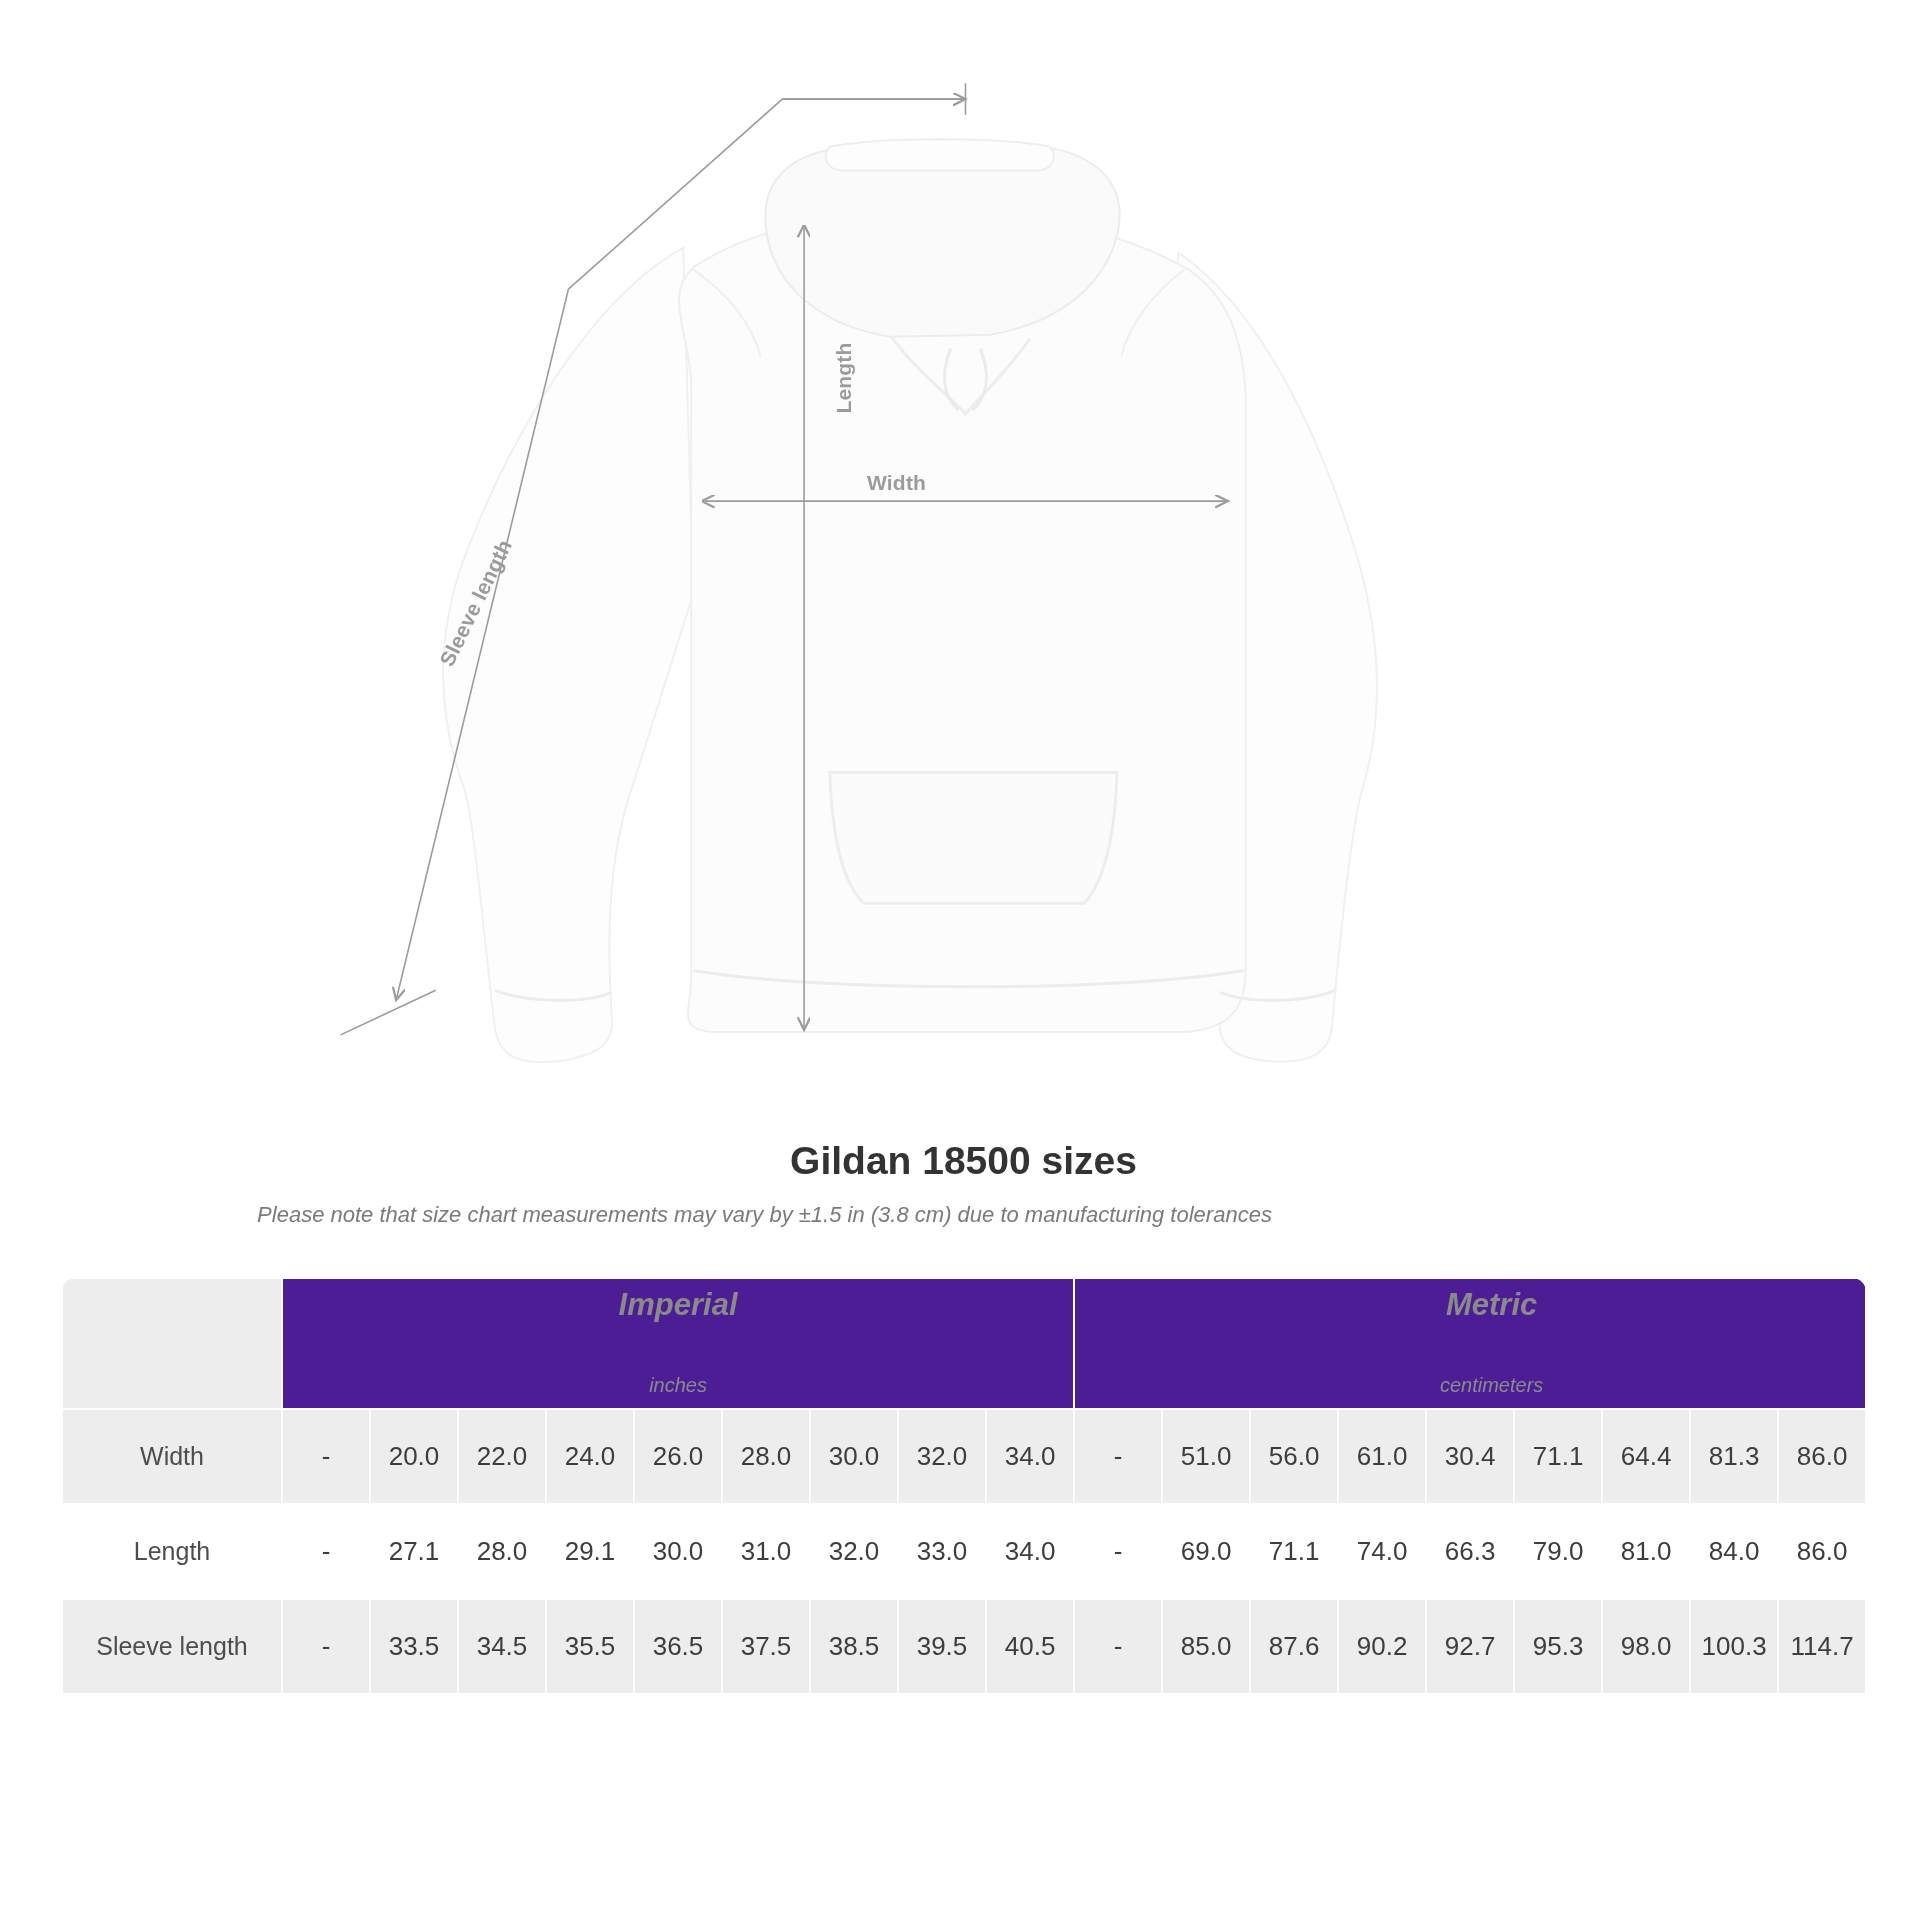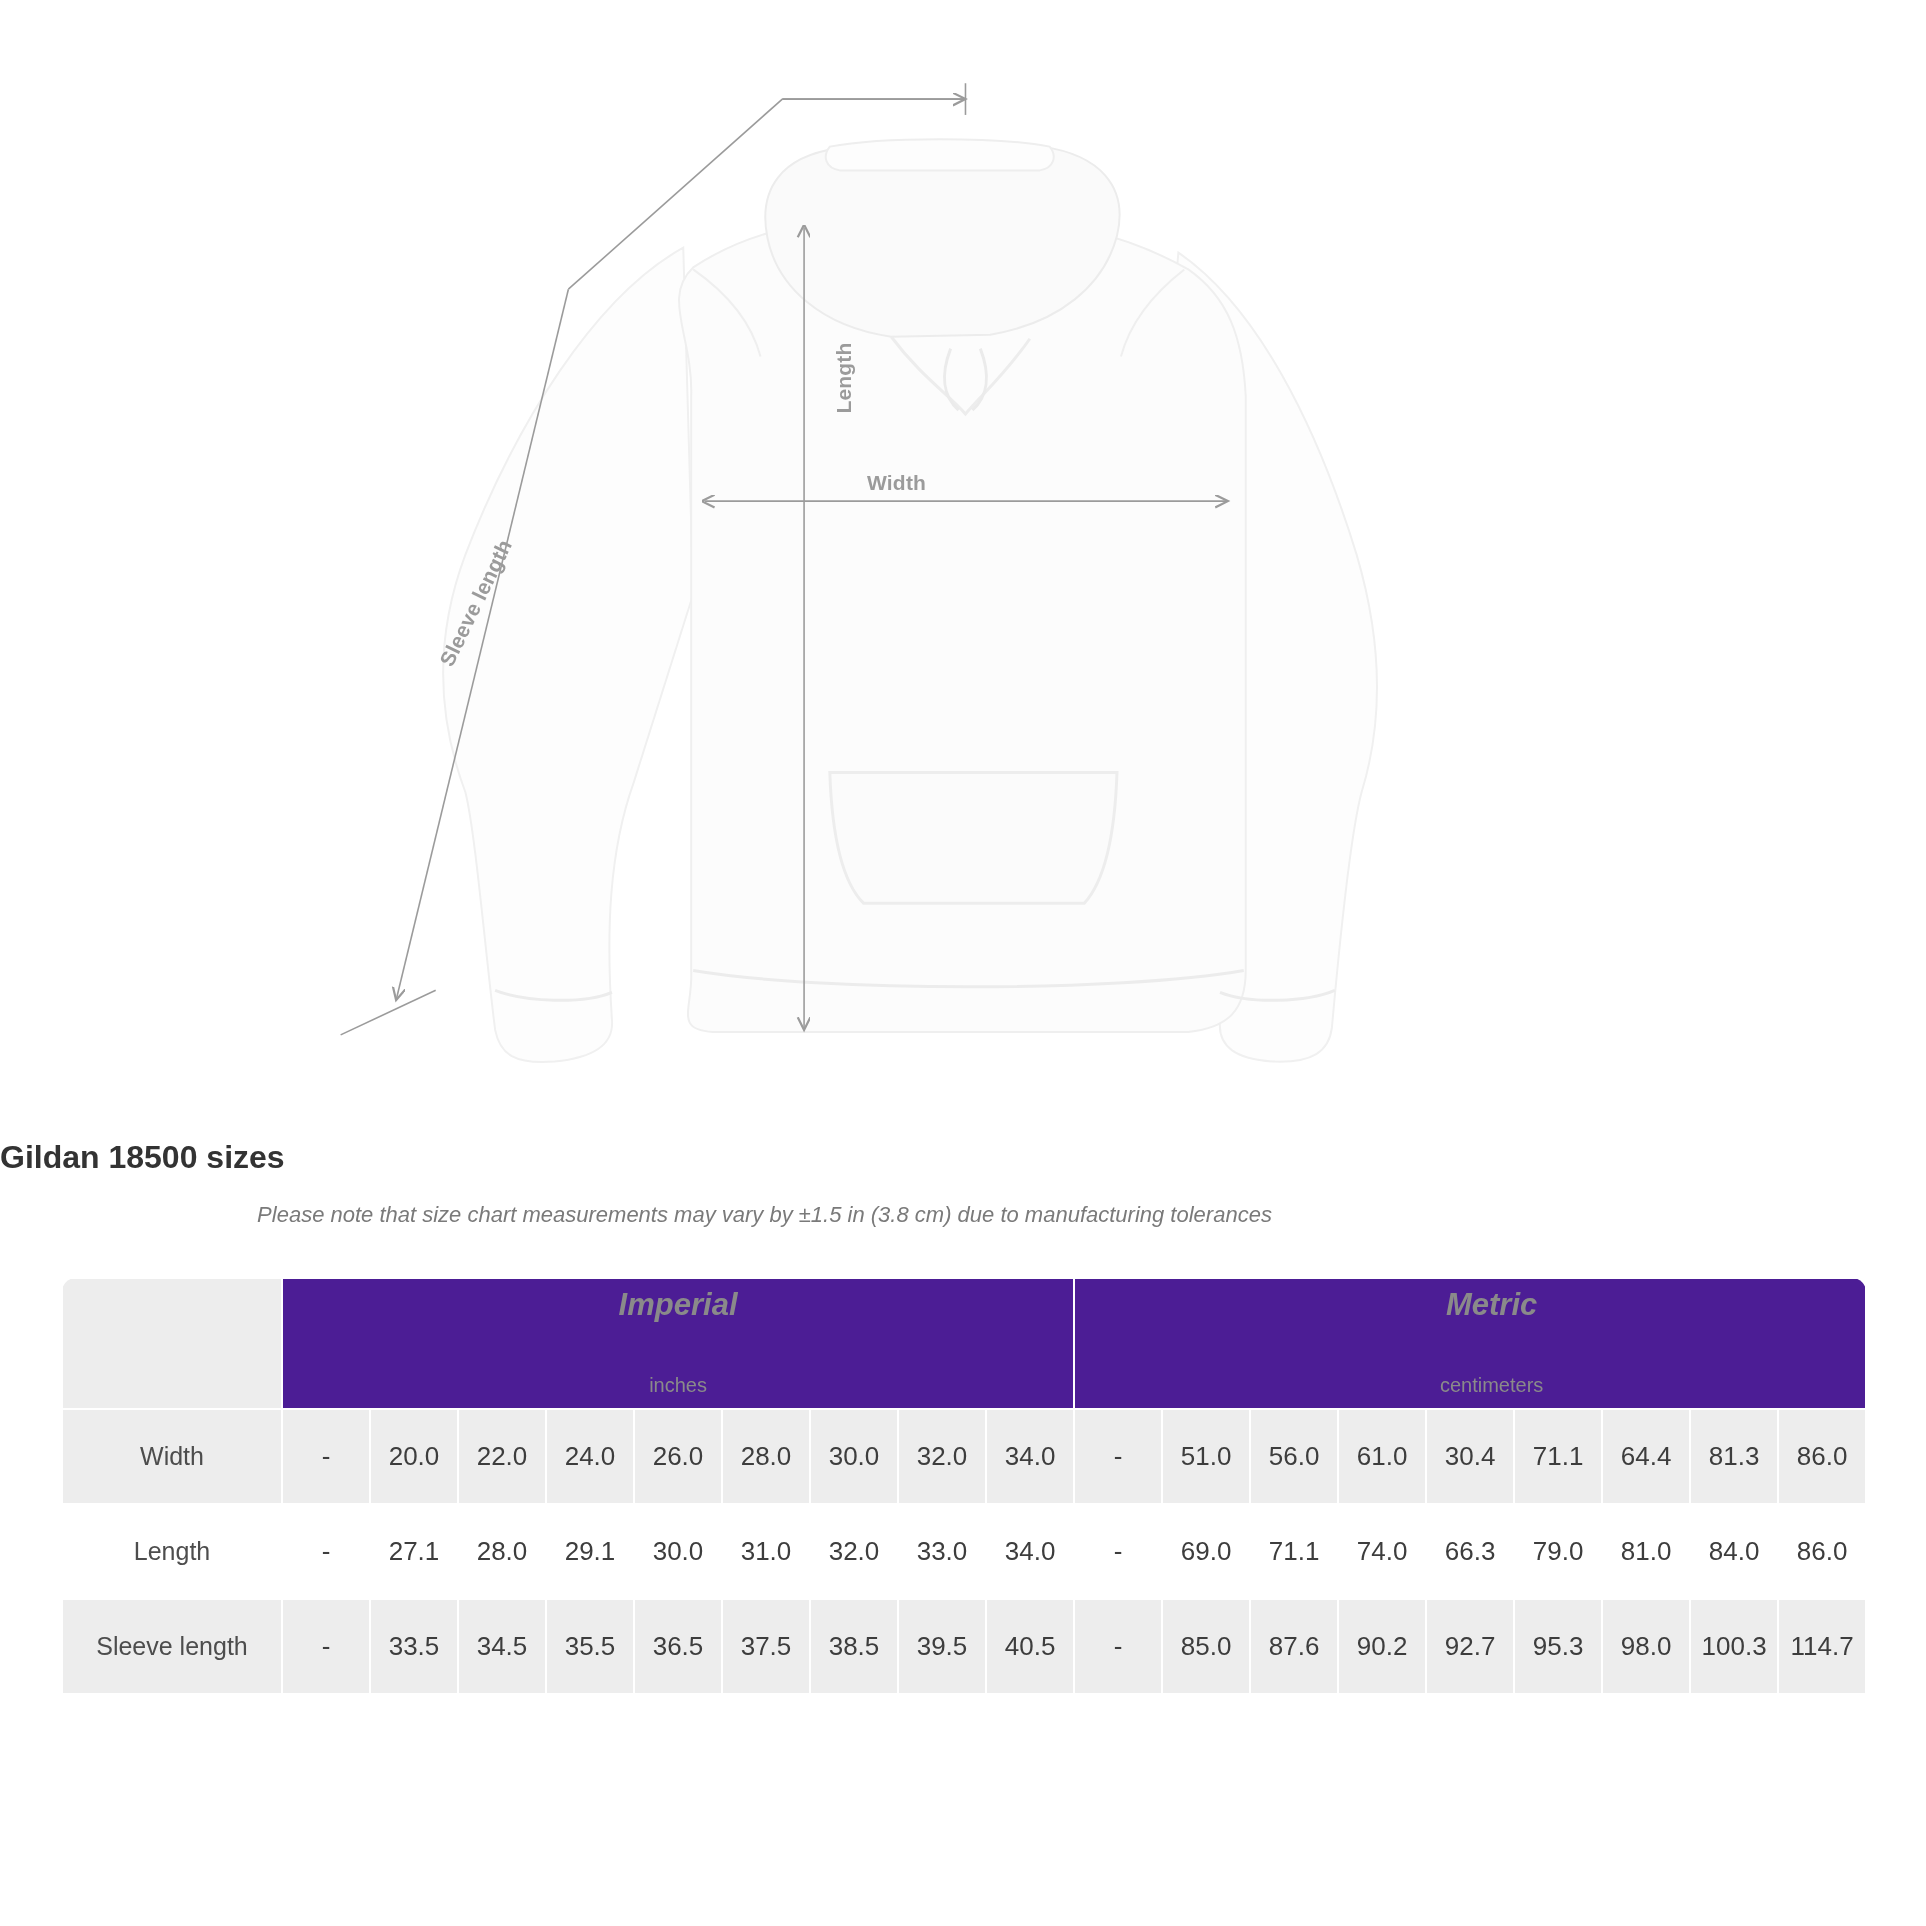--- a/index.html
+++ b/index.html
@@ -44,22 +44,22 @@
     left: 407px; top: 591px;
     transform: rotate(-64deg);
     transform-origin: center center;
   }
 
   
   #title {
     position: absolute;
     left: 0; top: 1139px;
     width: 1927px;
-    text-align: left;
-    font-size: 32px;
+    text-align: center;
+    font-size: 39px;
     font-weight: bold;
     color: #333333;
   }
   #subtitle {
     position: absolute;
     left: 0; top: 1202px;
     width: 1529px;
     text-align: center;
     font-size: 22px;
     font-style: italic;
@@ -92,20 +92,21 @@
   }
   .unit-cell .u-name {
     font-size: 31px;
     font-style: italic;
     font-weight: bold;
     color: #8a8a8a;
     line-height: 1.15;
   }
   .unit-cell .u-sub {
     font-size: 20px;
+    font-style: italic;
     color: #8a8a8a;
     line-height: 1.5;
     margin-top: 48px;
   }
   .unit-blank { background: #ededed; }
   .corner-tl { border-top-left-radius: 14px; }
   .corner-tr { border-top-right-radius: 14px; padding-left: 44px; }
 
   
   .row-size td {

